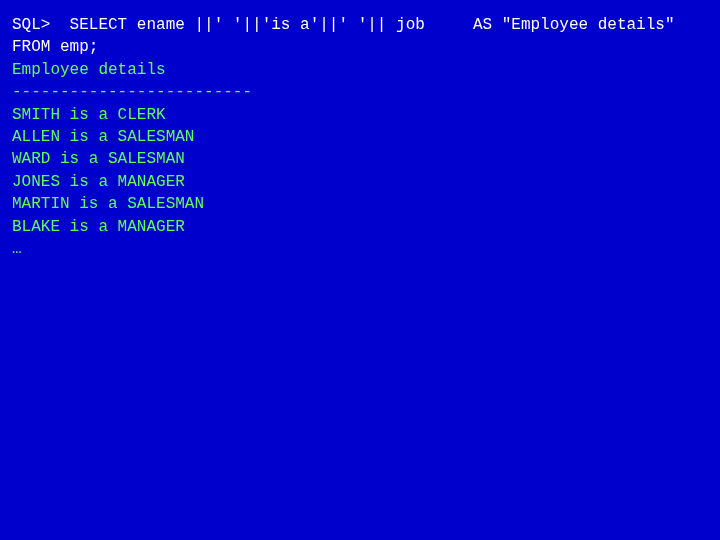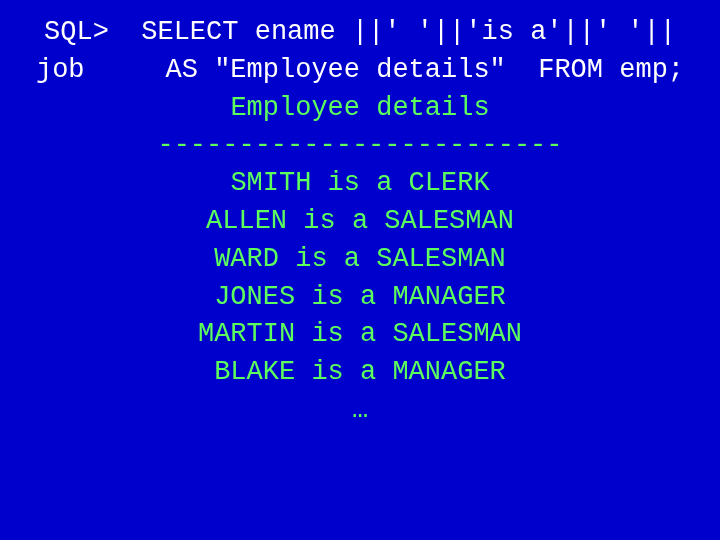--- a/index.html
+++ b/index.html
@@ -21,25 +21,24 @@
     }
     .title {
       font-family: 'Times New Roman', Times, serif;
       font-size: 30px;
       font-weight: bold;
       color: #D2691E;
       text-align: center;
       margin-bottom: 20px;
     }
     .code-block {
-      font-size: 27px;
+      font-size: 16px;
       line-height: 1.4;
       white-space: pre-wrap;
       word-wrap: break-word;
-      text-align: center;
     }
     .sql-white {
       color: #FFFFFF;
     }
     .output-green {
       color: #5DFF5D;
     }
   </style>
 </head>
 <body>

